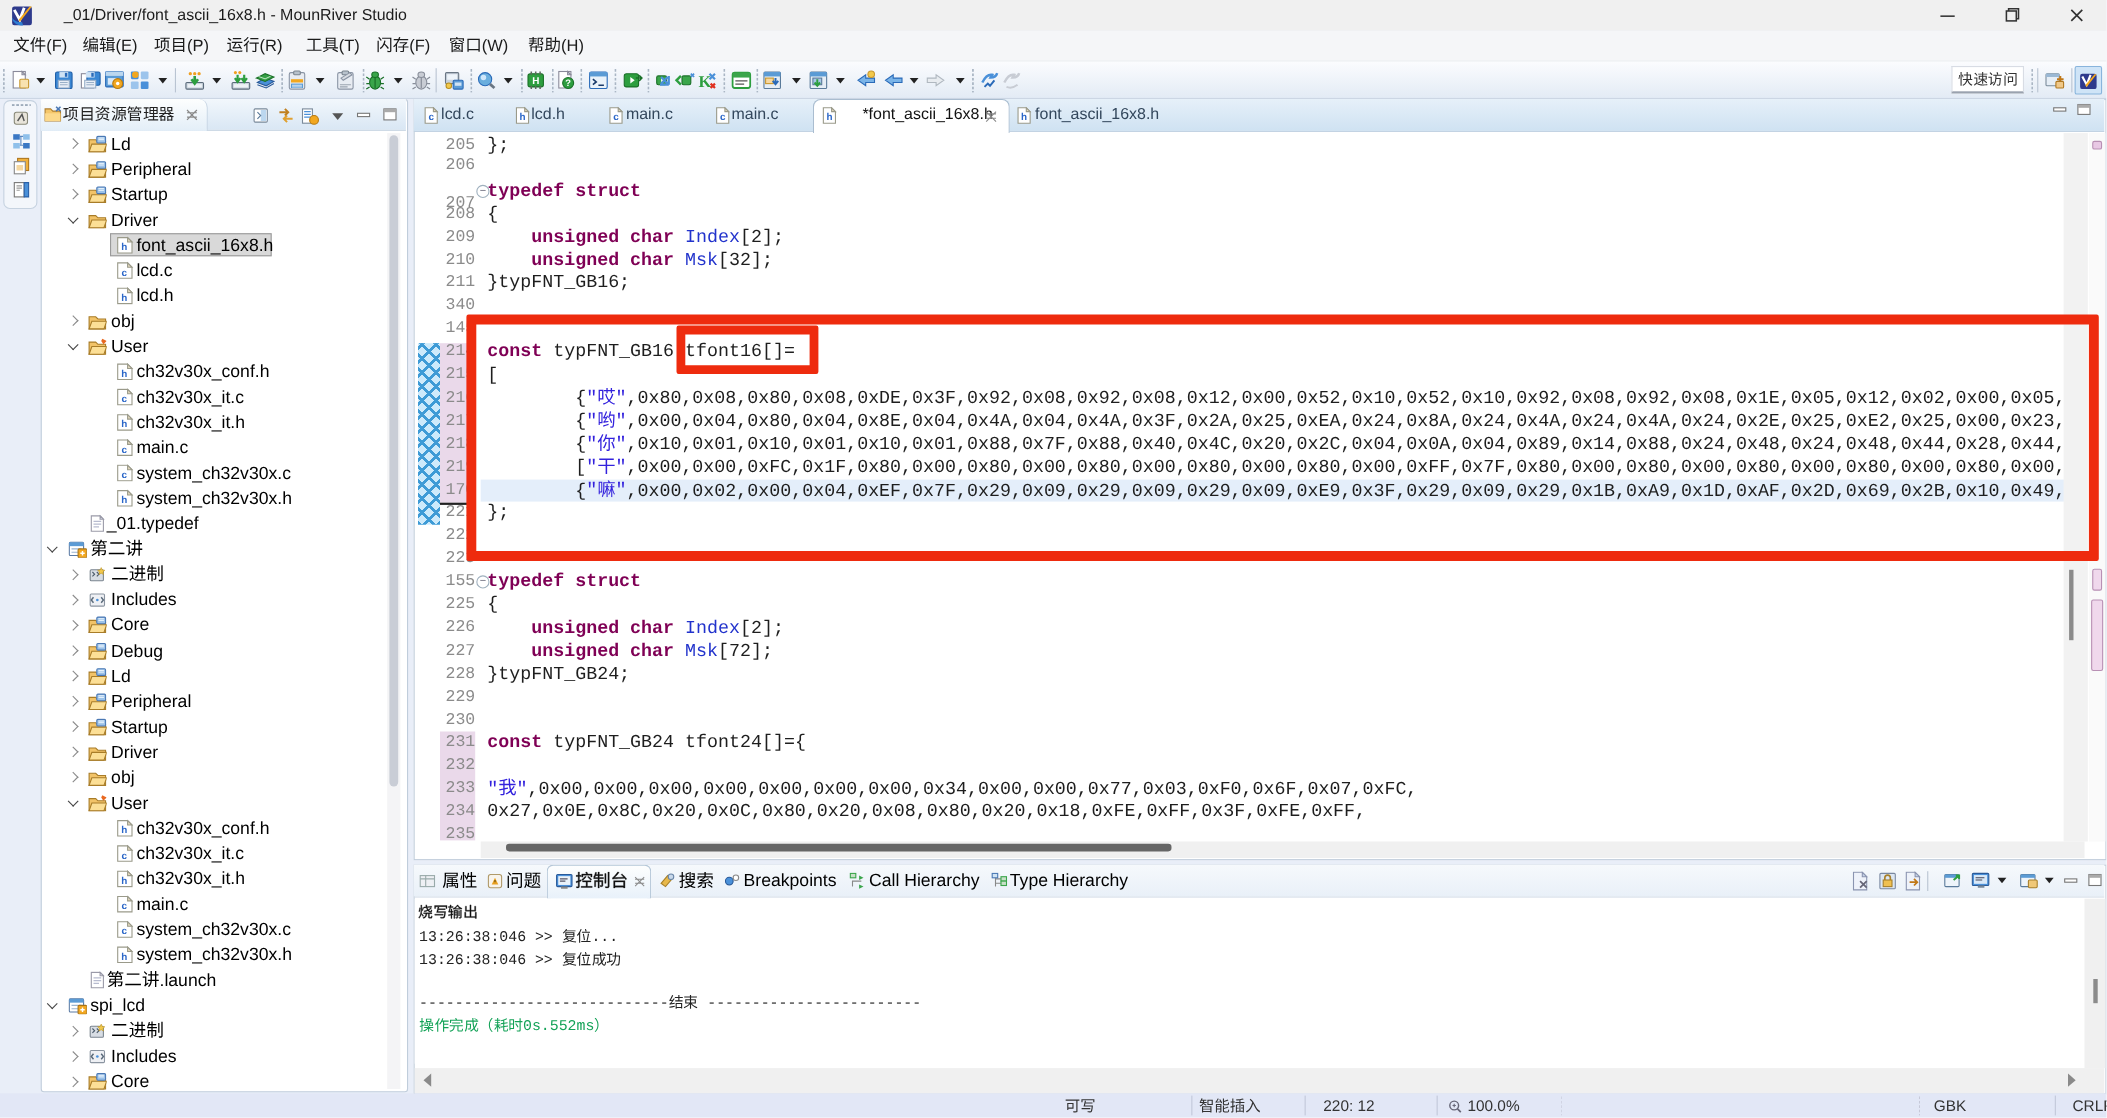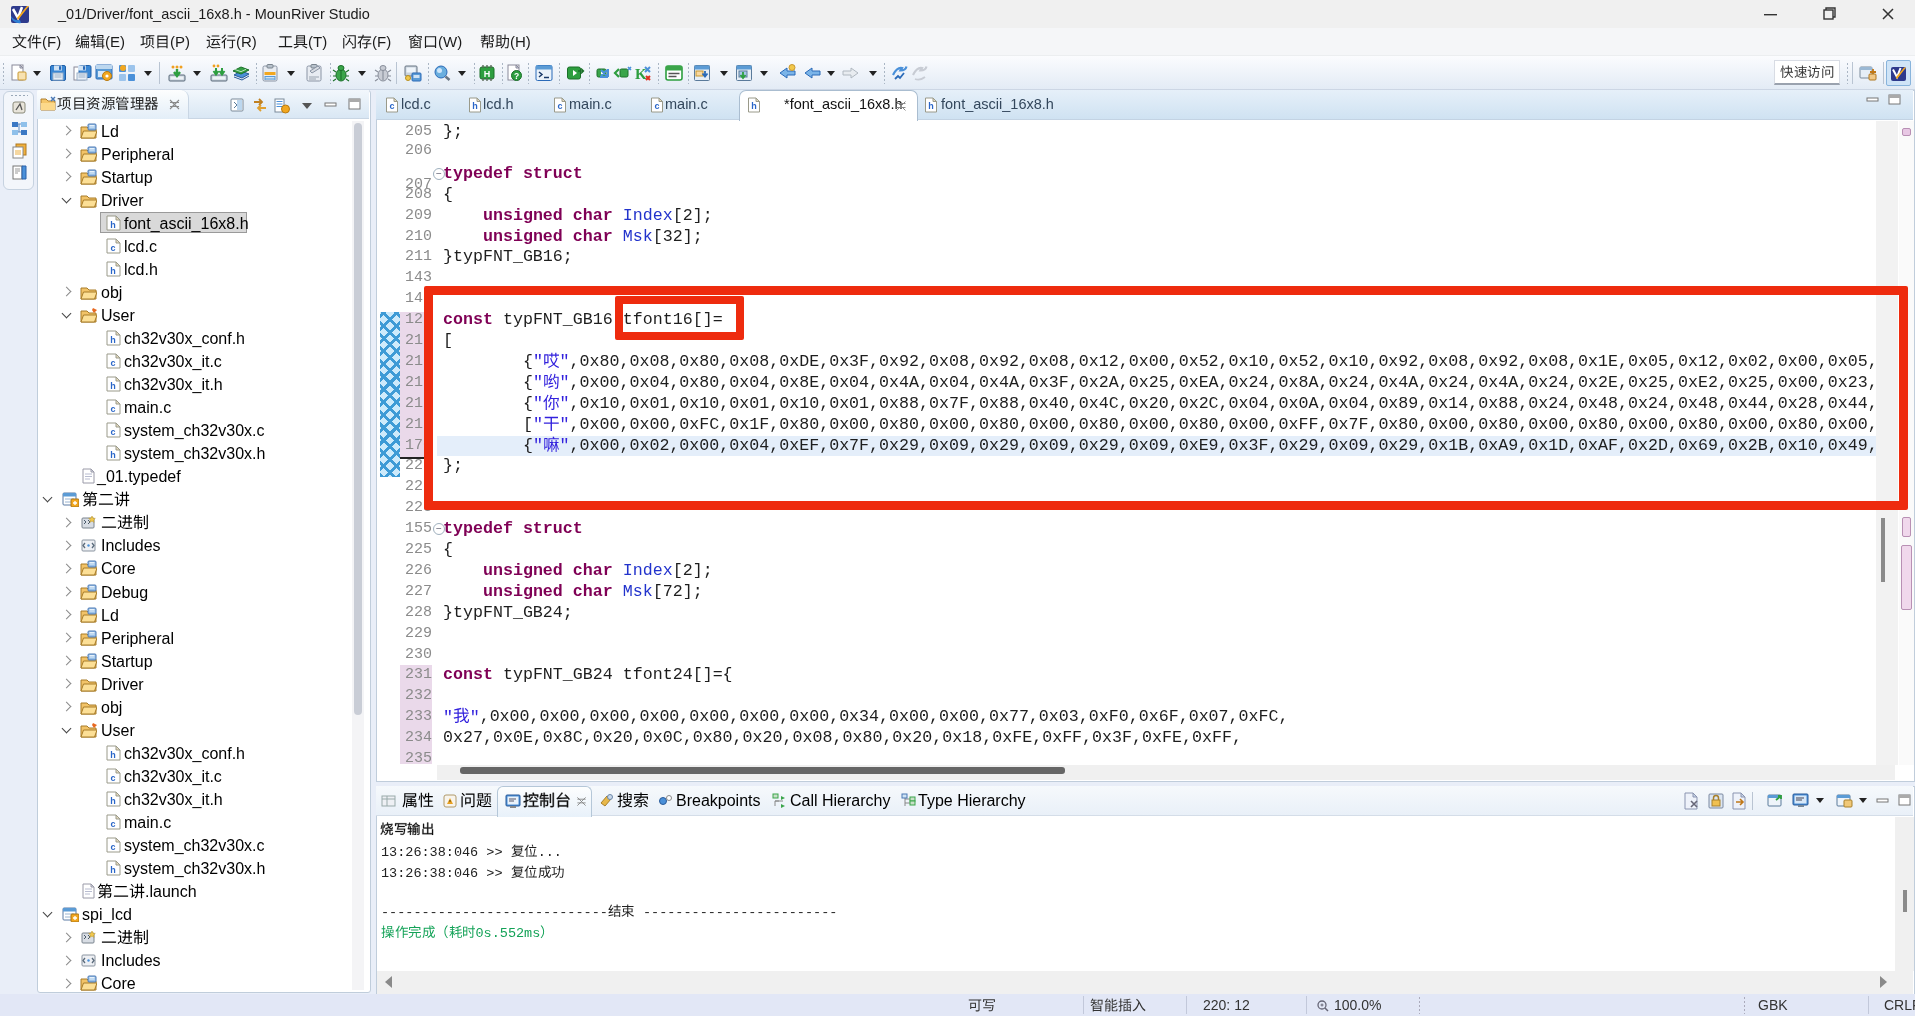--- a/index.html
+++ b/index.html
@@ -951,23 +951,23 @@
 <div class="abs" style="left:24px;top:366.5px;width:31px;height:2px;background:#222"></div>
 <div class="abs" style="left:24px;top:575px;width:32px;height:99px;background:#ead9ea"></div>
 <div id="gutter">
 <div class="lnum" style="top:1.0px">205</div>
 <div class="lnum" style="top:20px">206</div>
 <div class="lnum" style="top:54px">207</div>
 <div class="lnum" style="top:63.699999999999996px">208</div>
 <div class="lnum" style="top:84.6px">209</div>
 <div class="lnum" style="top:105.5px">210</div>
 <div class="lnum" style="top:126.39999999999999px">211</div>
-<div class="lnum" style="top:147.29999999999998px">143</div>
+<div class="lnum" style="top:147.29999999999998px">340</div>
 <div class="lnum" style="top:168.2px">145</div>
-<div class="lnum" style="top:189.1px">127</div>
+<div class="lnum" style="top:189.1px">214</div>
 <div class="lnum" style="top:210.0px">215</div>
 <div class="lnum" style="top:230.89999999999998px">216</div>
 <div class="lnum" style="top:251.79999999999998px">217</div>
 <div class="lnum" style="top:272.7px">218</div>
 <div class="lnum" style="top:293.59999999999997px">219</div>
 <div class="lnum" style="top:314.5px">170</div>
 <div class="lnum" style="top:335.4px">221</div>
 <div class="lnum" style="top:356.29999999999995px">222</div>
 <div class="lnum" style="top:377.2px">223</div>
 <div class="lnum" style="top:398.09999999999997px">155</div>

